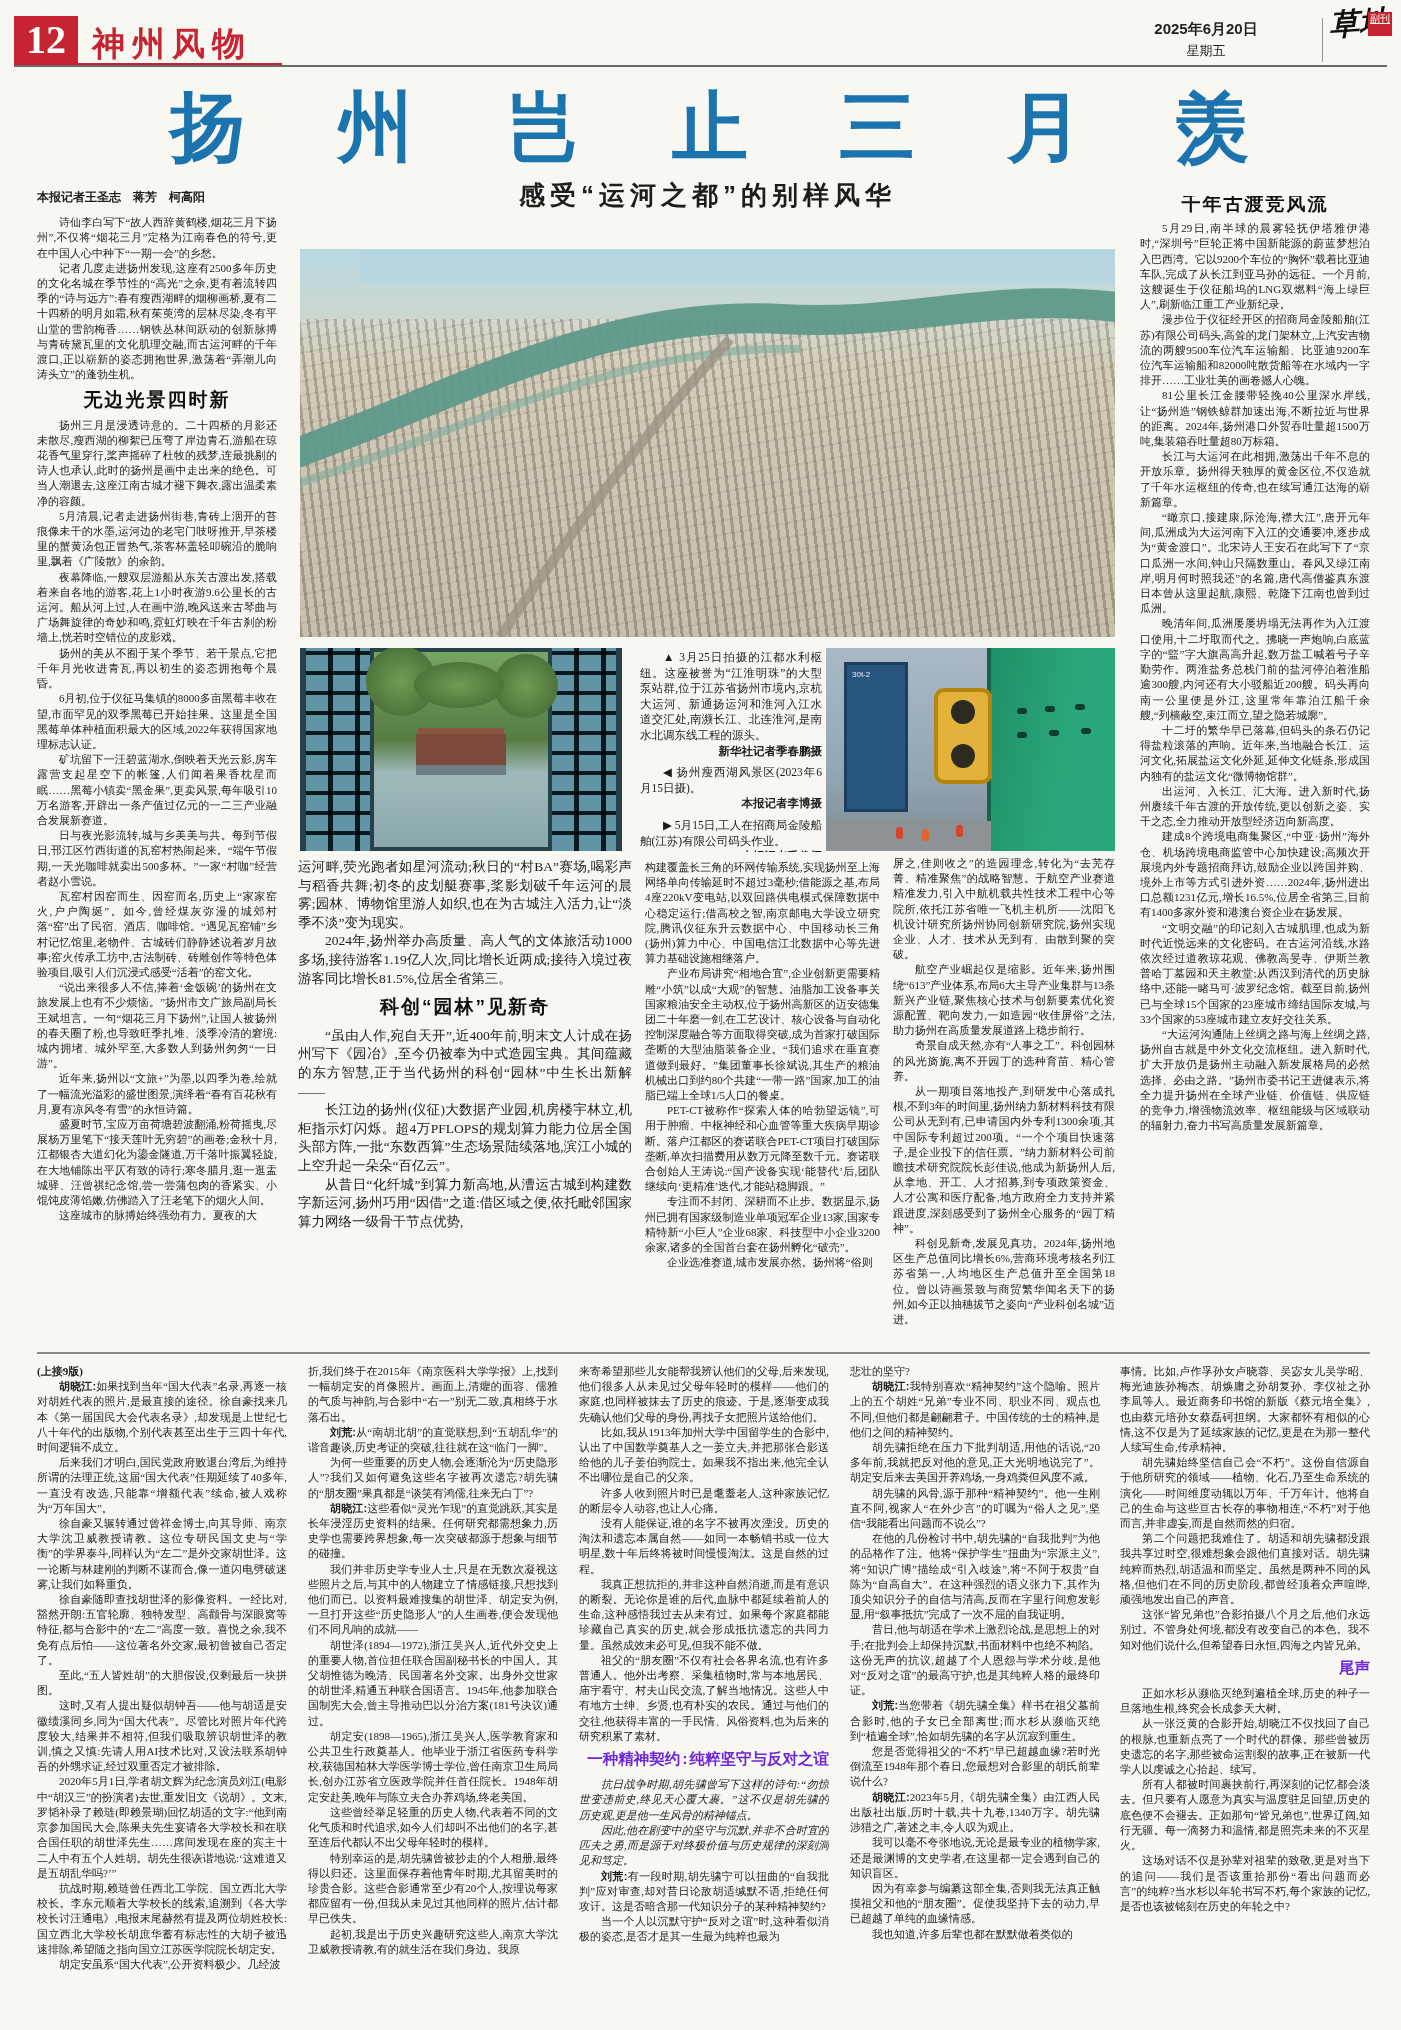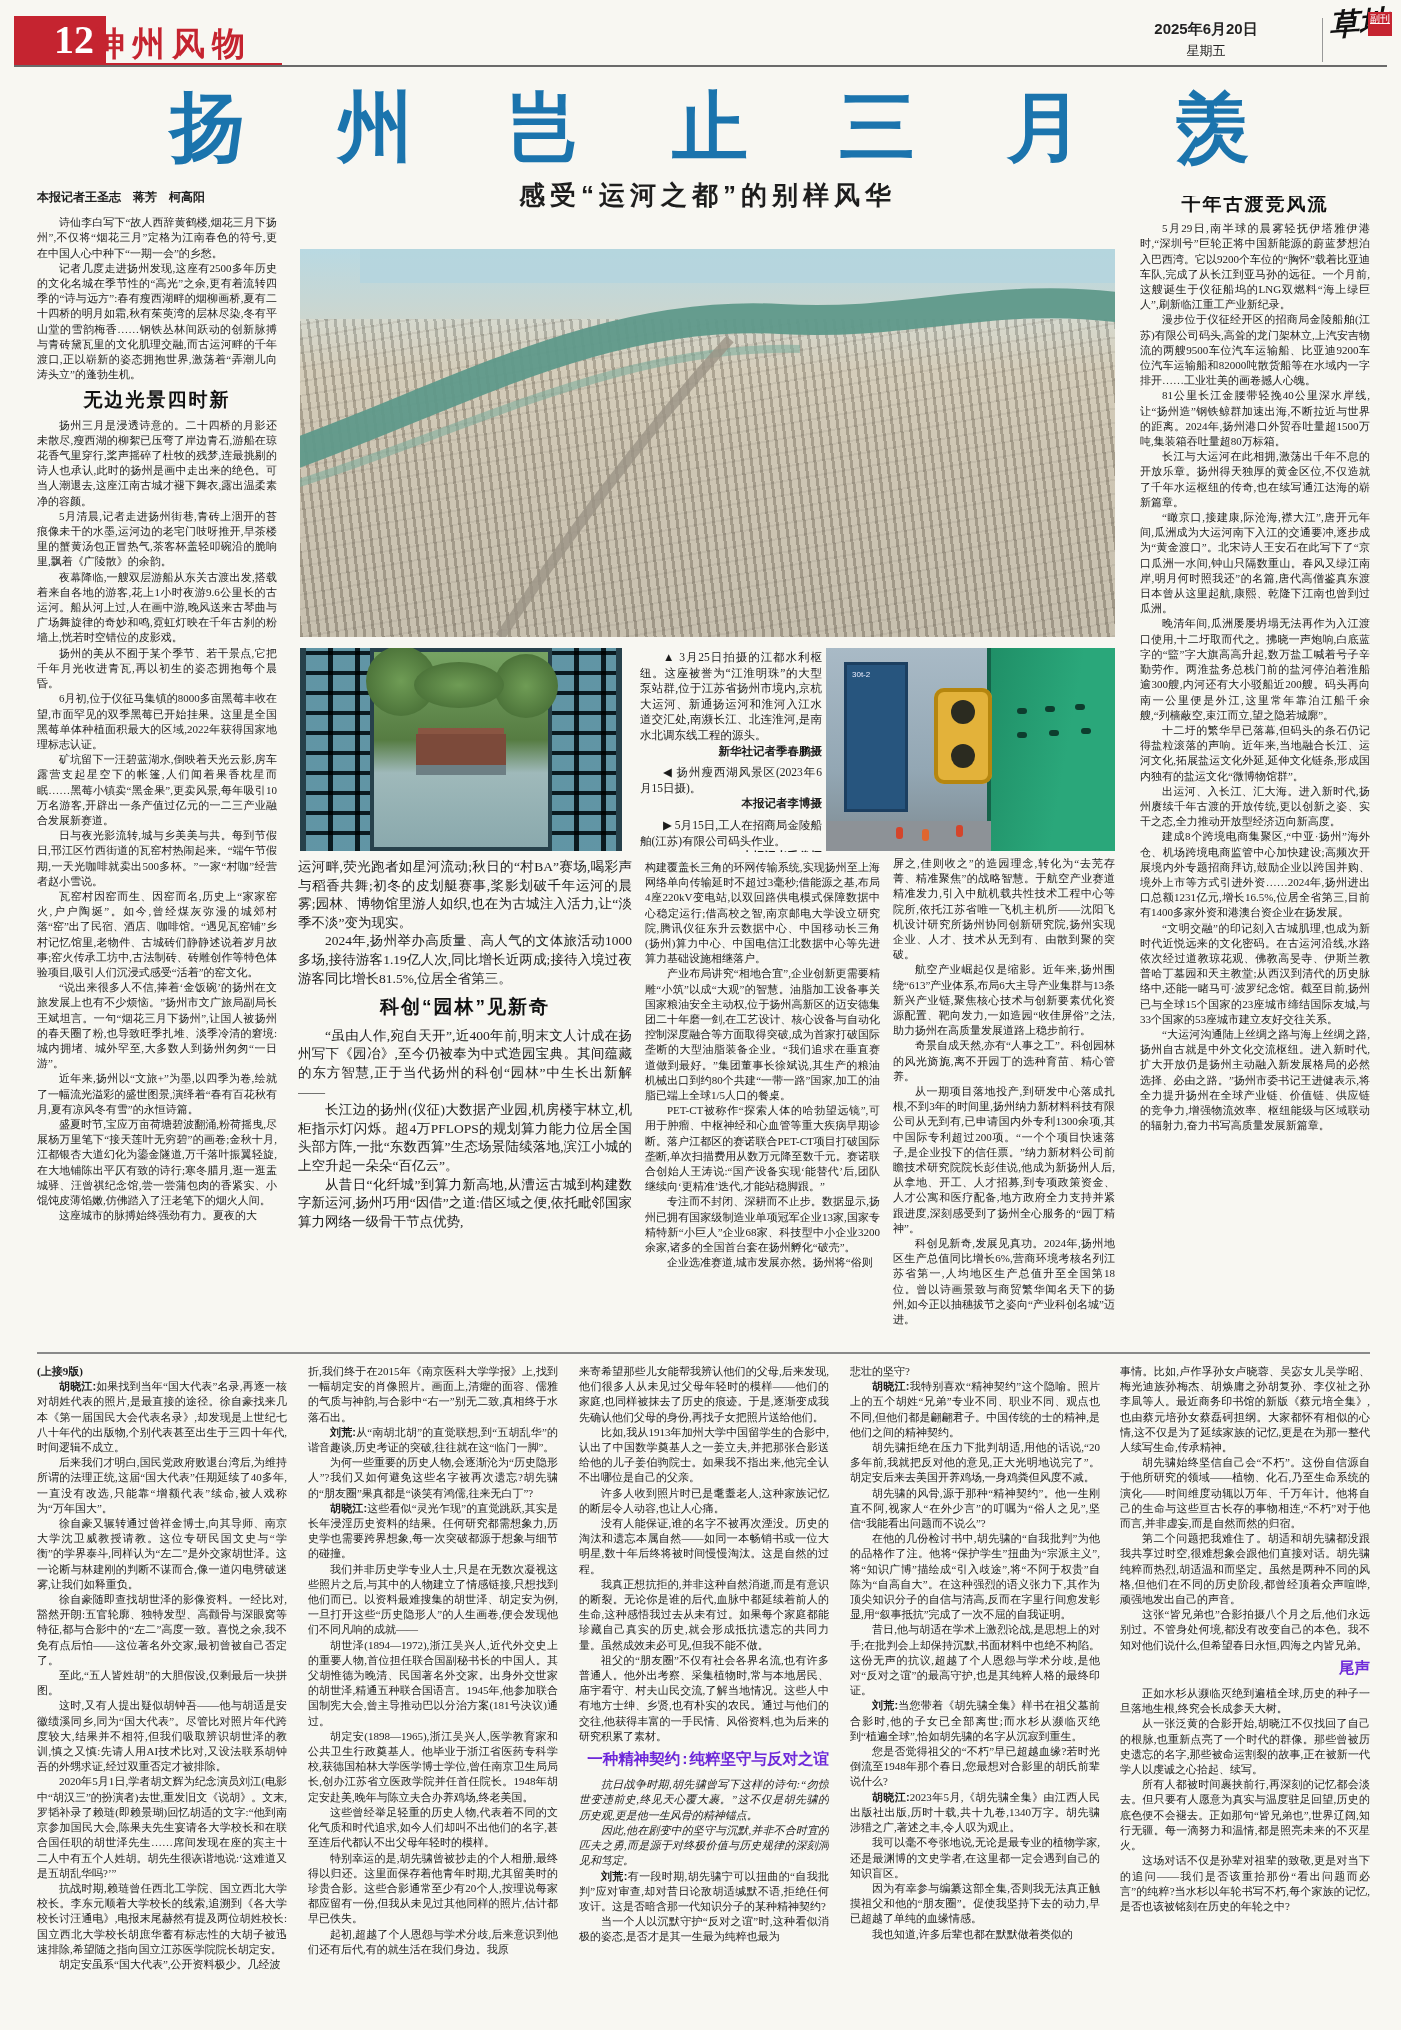--- a/index.html
+++ b/index.html
@@ -1,20 +1,20 @@
 <!DOCTYPE html>
 <html><head>
 <meta charset="utf-8">
 <style>
   html,body{margin:0;padding:0;background:#d8d6d0;}
   .page{position:relative;width:1401px;height:2030px;margin:0 auto;background:#f8f7f2;
         font-family:"Liberation Serif","DejaVu Serif",serif;color:#1c1c1c;overflow:hidden;}
   
   .pageno{position:absolute;left:14px;top:16px;width:64px;height:48px;background:#c52430;color:#fff;
-          font-family:"Liberation Serif",serif;font-weight:bold;font-size:40px;line-height:48px;text-align:center;padding-left:28px;}
+          font-family:"Liberation Serif",serif;font-weight:bold;font-size:40px;line-height:48px;text-align:center;}
   .secname{position:absolute;left:92px;top:22px;font-family:"Liberation Sans","DejaVu Sans",sans-serif;
            font-weight:bold;font-size:33px;color:#c52430;letter-spacing:7px;}
   .rule-red{position:absolute;left:14px;top:63px;width:268px;height:4px;background:#c52430;}
   .rule-gray{position:absolute;left:14px;top:65px;width:1373px;height:2px;background:#6a6a6a;}
   .dateblk{position:absolute;left:1100px;top:20px;width:212px;text-align:center;
            font-family:"Liberation Sans",sans-serif;color:#222;}
   .dateblk .d1{font-size:15px;font-weight:bold;}
   .dateblk .d2{font-size:13px;margin-top:3px;}
   .vline{position:absolute;left:1322px;top:18px;width:1px;height:44px;background:#999;}
   .brand{position:absolute;left:1330px;top:10px;width:62px;height:54px;
@@ -236,21 +236,21 @@
   <div class="col b-col b2">
       <p class="pc">折,我们终于在2015年《南京医科大学学报》上,找到一幅胡定安的肖像照片。画面上,清癯的面容、儒雅的气质与神韵,与合影中“右一”别无二致,真相终于水落石出。</p>
       <p><b>刘荒:</b>从“南胡北胡”的直觉联想,到“五胡乱华”的谐音趣谈,历史考证的突破,往往就在这“临门一脚”。</p>
       <p>为何一些重要的历史人物,会逐渐沦为“历史隐形人”?我们又如何避免这些名字被再次遗忘?胡先骕的“朋友圈”果真都是“谈笑有鸿儒,往来无白丁”?</p>
       <p><b>胡晓江:</b>这些看似“灵光乍现”的直觉跳跃,其实是长年浸淫历史资料的结果。任何研究都需想象力,历史学也需要跨界想象,每一次突破都源于想象与细节的碰撞。</p>
       <p>我们并非历史学专业人士,只是在无数次凝视这些照片之后,与其中的人物建立了情感链接,只想找到他们而已。以资料最难搜集的胡世泽、胡定安为例,一旦打开这些“历史隐形人”的人生画卷,便会发现他们不同凡响的成就——</p>
       <p>胡世泽(1894—1972),浙江吴兴人,近代外交史上的重要人物,首位担任联合国副秘书长的中国人。其父胡惟德为晚清、民国著名外交家。出身外交世家的胡世泽,精通五种联合国语言。1945年,他参加联合国制宪大会,曾主导推动巴以分治方案(181号决议)通过。</p>
       <p>胡定安(1898—1965),浙江吴兴人,医学教育家和公共卫生行政奠基人。他毕业于浙江省医药专科学校,获德国柏林大学医学博士学位,曾任南京卫生局局长,创办江苏省立医政学院并任首任院长。1948年胡定安赴美,晚年与陈立夫合办养鸡场,终老美国。</p>
       <p>这些曾经举足轻重的历史人物,代表着不同的文化气质和时代追求,如今人们却叫不出他们的名字,甚至连后代都认不出父母年轻时的模样。</p>
       <p>特别幸运的是,胡先骕曾被抄走的个人相册,最终得以归还。这里面保存着他青年时期,尤其留美时的珍贵合影。这些合影通常至少有20个人,按理说每家都应留有一份,但我从未见过其他同样的照片,估计都早已佚失。</p>
-      <p>起初,超越了个人恩怨与学术分歧,后来意识到他们还有后代,有的就生活在我们身边。我原</p>
+      <p>起初,我是出于历史兴趣研究这些人,南京大学沈卫威教授请教,有的就生活在我们身边。我原</p>
     </div>
   <div class="col b-col b3">
       <p class="pc">来寄希望那些儿女能帮我辨认他们的父母,后来发现,他们很多人从未见过父母年轻时的模样——他们的家庭,也同样被抹去了历史的痕迹。于是,逐渐变成我先确认他们父母的身份,再找子女把照片送给他们。</p>
       <p>比如,我从1913年加州大学中国留学生的合影中,认出了中国数学奠基人之一姜立夫,并把那张合影送给他的儿子姜伯驹院士。如果我不指出来,他完全认不出哪位是自己的父亲。</p>
       <p>许多人收到照片时已是耄耋老人,这种家族记忆的断层令人动容,也让人心痛。</p>
       <p>没有人能保证,谁的名字不被再次湮没。历史的淘汰和遗忘本属自然——如同一本畅销书或一位大明星,数十年后终将被时间慢慢淘汰。这是自然的过程。</p>
       <p>我真正想抗拒的,并非这种自然消逝,而是有意识的断裂。无论你是谁的后代,血脉中都延续着前人的生命,这种感悟我过去从未有过。如果每个家庭都能珍藏自己真实的历史,就会形成抵抗遗忘的共同力量。虽然成效未必可见,但我不能不做。</p>
       <p>祖父的“朋友圈”不仅有社会各界名流,也有许多普通人。他外出考察、采集植物时,常与本地居民、庙宇看守、村夫山民交流,了解当地情况。这些人中有地方士绅、乡贤,也有朴实的农民。通过与他们的交往,他获得丰富的一手民情、风俗资料,也为后来的研究积累了素材。</p>
       <h4 class="sub-head">一种精神契约:纯粹坚守与反对之谊</h4>
       <p class="kai">抗日战争时期,胡先骕曾写下这样的诗句:“勿惊世变违前史,终见天心覆大裹。”这不仅是胡先骕的历史观,更是他一生风骨的精神锚点。</p>

